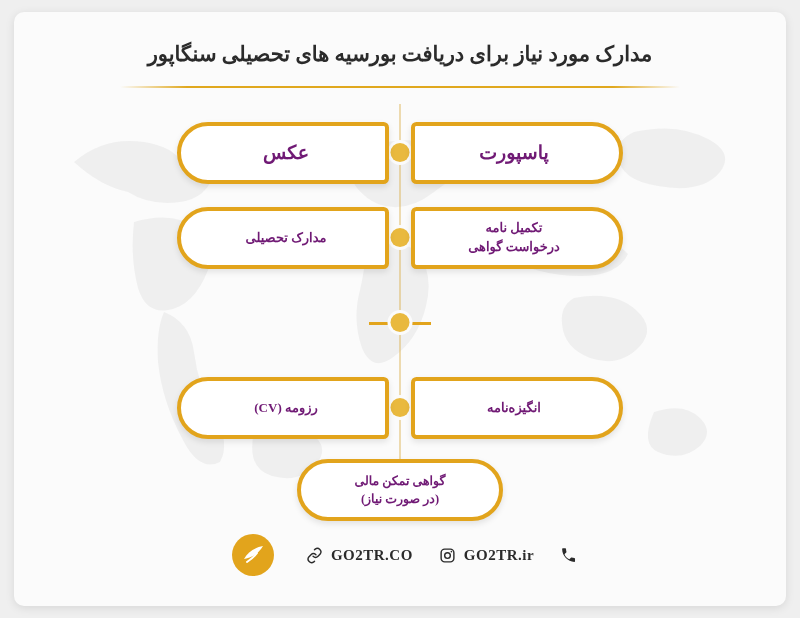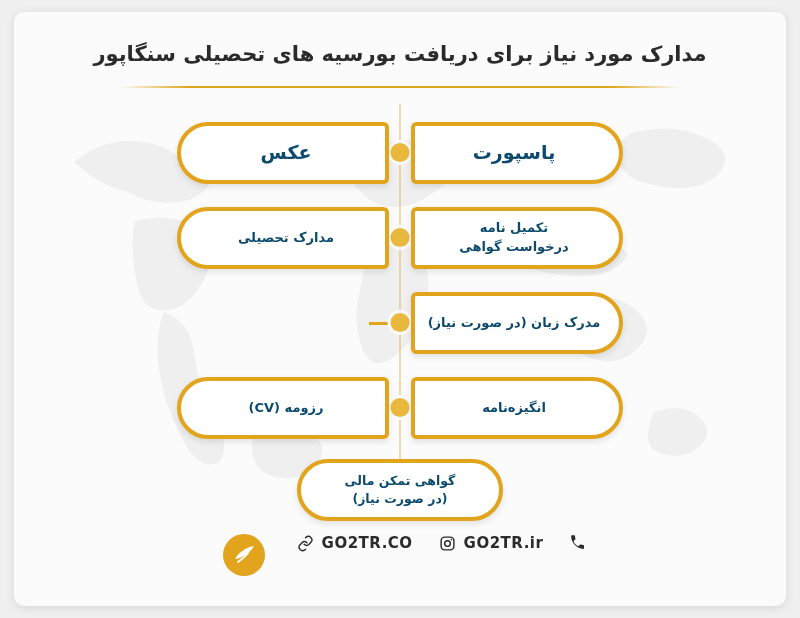--- a/index.html
+++ b/index.html
@@ -16,20 +16,21 @@
   }
   
   .card {
     position: absolute;
     left: 14px; top: 12px;
     width: 772px; height: 594px;
     background: #fbfbfb;
     border-radius: 10px;
     box-shadow: 0 2px 10px rgba(0,0,0,0.10);
     overflow: hidden;
+    font-family: Liberation Serif, serif;
   }
   
   .map-bg {
     position: absolute; inset: 0;
     opacity: 0.55;
     pointer-events: none;
   }
   .title {
     position: absolute;
     top: 30px; left: 0; right: 0;
@@ -62,21 +63,21 @@
   
   .pill {
     position: absolute;
     height: 62px;
     background: #ffffff;
     border: 4px solid #e2a41c;
     display: flex;
     align-items: center;
     justify-content: center;
     text-align: center;
-    color: #0c4a6e;
+    color: #701a75;
     line-height: 1.45;
     direction: rtl;
     box-shadow: 0 3px 6px rgba(0,0,0,0.10);
   }
   
   .pill.right {
     right: 163px;
     border-radius: 34px 34px 34px 34px;
     border-top-left-radius: 6px;
     border-bottom-left-radius: 6px;
@@ -120,21 +121,21 @@
     position: absolute;
     height: 3px;
     background: #e2a41c;
   }
 
   
   .footer {
     position: absolute;
     left: 9px; right: 0; bottom: 30px;
     display: flex;
-    align-items: flex-start;
+    align-items: center;
     justify-content: center;
     gap: 26px;
     direction: ltr;
   }
   .f-item {
     display: flex;
     align-items: center;
     gap: 8px;
     font-size: 15px;
     font-weight: bold;
@@ -190,21 +191,20 @@
       <span style="display:block">
         <span>تکمیل نامه</span><br>
         <span>درخواست گواهی</span>
       </span>
     </div>
     <div class="pill left med" style="top:195px;">مدارک تحصیلی</div>
 
     <div class="conn" style="top:310px; right:355px; width:36px;"></div>
     <div class="conn" style="top:310px; left:355px; width:36px;"></div>
     <div class="dot" style="top:301px;"></div>
-    <div class="pill right med" style="top:280px;">مدرک زبان (در صورت نیاز)</div>
 
     <div class="conn" style="top:395px; right:355px; width:36px;"></div>
     <div class="conn" style="top:395px; left:355px; width:36px;"></div>
     <div class="dot" style="top:386px;"></div>
     <div class="pill right med" style="top:365px;margin-left:12px;">انگیزه‌نامه</div>
     <div class="pill bottom" style="top:447px;">
       <span style="display:block">
         <span>گواهی تمکن مالی</span><br>
         <span>(در صورت نیاز)</span>
       </span>

